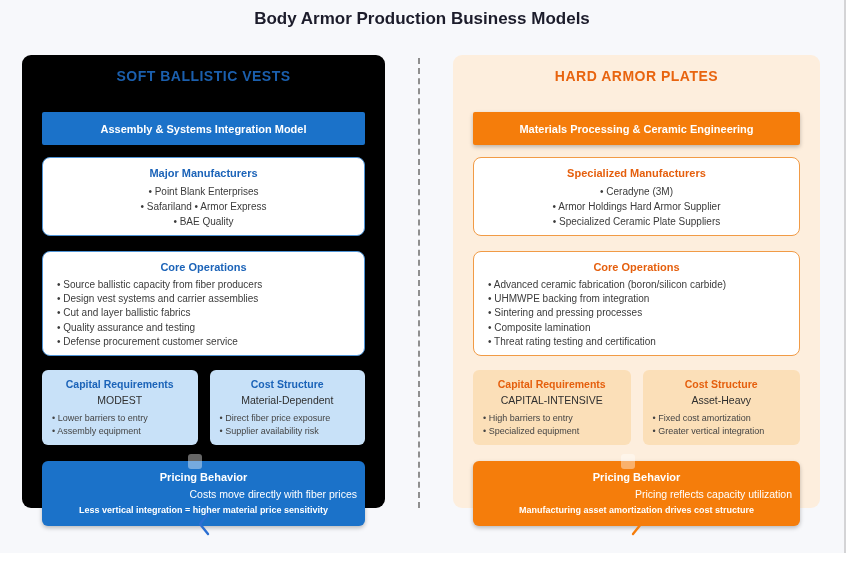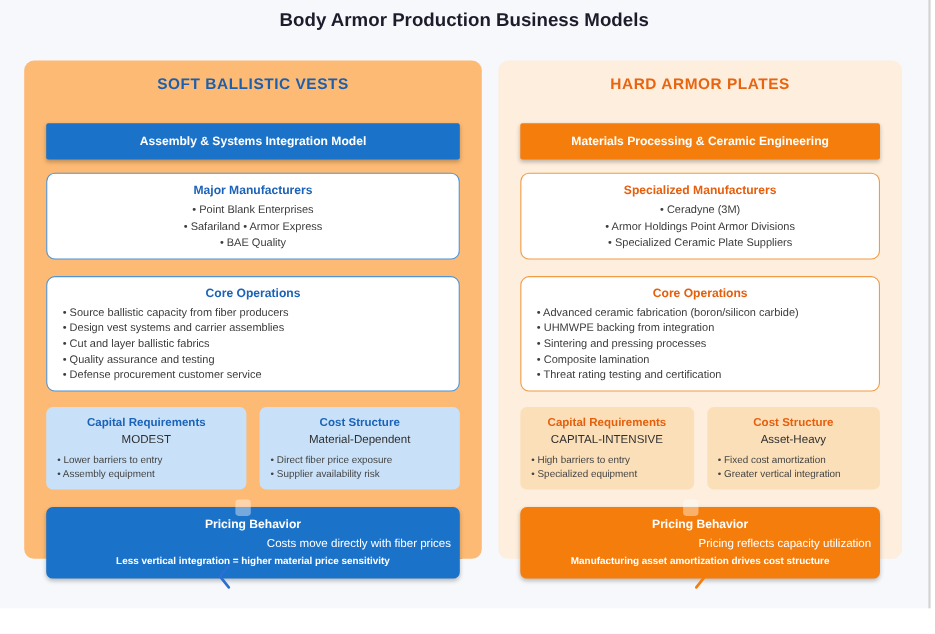--- a/index.html
+++ b/index.html
@@ -14,21 +14,21 @@
     background:#f7f8fb;border-right:2px solid #d4d4d6;
   }
   .main-title{
     position:absolute;left:0;top:9px;width:844px;
     text-align:center;font-size:17px;font-weight:bold;color:#1c1c2b;
   }
   .panel{
     position:absolute;top:55px;height:453px;border-radius:9px;
     box-sizing:border-box;padding:0 20px;
   }
-  .panel-left{left:22px;width:416px;background:#fdba74;}
+  .panel-left{left:22px;width:363px;background:#000000;}
   .panel-right{left:453px;width:367px;background:#fdeedd;}
   .divider{
     position:absolute;left:418px;top:58px;height:450px;width:0;
     border-left:2px dashed #8f8f8f;
   }
   .panel-title{
     margin-top:13px;height:18px;text-align:center;
     font-size:14px;font-weight:bold;letter-spacing:.5px;
   }
   .panel-left .panel-title{color:#1b5fad;}
@@ -158,21 +158,21 @@
 
   <div class="panel panel-right">
     <div class="panel-title">HARD ARMOR PLATES</div>
 
     <div class="model-btn">Materials Processing &amp; Ceramic Engineering</div>
 
     <div class="card mfr-card">
       <div class="card-heading">Specialized Manufacturers</div>
       <div class="center-list">
           <div>• Ceradyne (3M)</div>
-          <div>• Armor Holdings Point Armor Divisions</div>
+          <div>• Armor Holdings Hard Armor Supplier</div>
           <div>• Specialized Ceramic Plate Suppliers</div>
         </div>
     </div>
 
     <div class="card ops-card">
       <div class="card-heading">Core Operations</div>
       <div class="left-list">
           <div>• Advanced ceramic fabrication (boron/silicon carbide)</div>
           <div>• UHMWPE backing from integration</div>
           <div>• Sintering and pressing processes</div>

